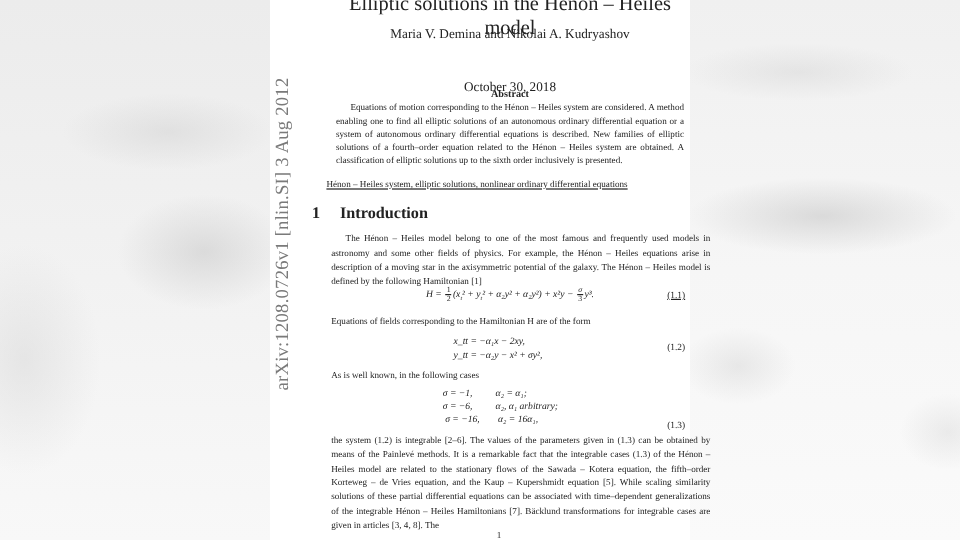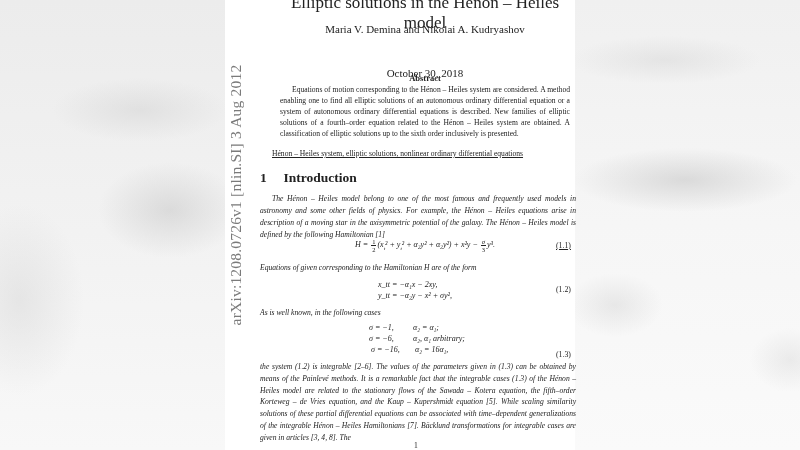--- a/index.html
+++ b/index.html
@@ -47,22 +47,22 @@
   .abstract-body {
     position:absolute; left:280px; top:84px; width:290px;
     font-size:7.6px; line-height:11px; text-align:justify; text-indent:12px;
   }
   .keywords { position:absolute; left:272px; top:149px; width:300px; font-size:7.6px;text-decoration:underline; }
   .section {
     position:absolute; left:260px; top:170px; font-size:13.5px; font-weight:bold;
   }
   .section .num { display:inline-block; width:20px; }
   .para {
-    position:absolute; left:260px; width:316px;
-    font-size:7.6px; line-height:12px; text-align:justify;font-style:italic;
+    position:absolute; left:276px; width:316px;
+    font-size:7.6px; line-height:12px; text-align:justify;
   }
   .p1 { top:193px; text-indent:12px; }
   .p2 { top:262px; }
   .p3 { top:307px; }
   .p4 { top:361px; line-height:11.8px; }
   .eq { position:absolute; font-size:8px; font-style:italic; white-space:nowrap; }
   .eq .up { font-style:normal; }
   .eq-num { position:absolute; font-size:7.8px; left:556px; }
   .frac { display:inline-block; vertical-align:middle; text-align:center; font-size:6.5px; line-height:7px; margin:0 1px; }
   .frac span { display:block; }
@@ -92,21 +92,21 @@
   <span>Introduction</span>
 </div>
 
 <div class="para p1">The Hénon – Heiles model belong to one of the most famous and frequently used models in astronomy and some other fields of physics. For example, the Hénon – Heiles equations arise in description of a moving star in the axisymmetric potential of the galaxy. The Hénon – Heiles model is defined by the following Hamiltonian [1]</div>
 
 <div class="eq" style="left:355px; top:238px;">
   <span>H = </span><span class="frac"><span class="top up">1</span><span class="up">2</span></span><span>(x</span><sub style="font-size:5px">t</sub><span>² + y</span><sub style="font-size:5px">t</sub><span>² + α₂y² + α₂y²) + x²y − </span><span class="frac"><span class="top">σ</span><span class="up">3</span></span><span>y³.</span>
 </div>
 <div class="eq-num" style="top:241px;text-decoration:underline;">(1.1)</div>
 
-<div class="para p2">Equations of given corresponding to the Hamiltonian H are of the form</div>
+<div class="para p2">Equations of fields corresponding to the Hamiltonian H are of the form</div>
 
 <div class="eq" style="left:378px; top:280px;">x_tt = −α₁x − 2xy,</div>
 <div class="eq" style="left:378px; top:291px;">y_tt = −α₂y − x² + σy²,</div>
 <div class="eq-num" style="top:285px;">(1.2)</div>
 
 <div class="para p3">As is well known, in the following cases</div>
 
 <div class="eq" style="left:369px; top:323px;">
   <span style="display:inline-block;width:44px">σ = −1,</span><span>α₂ = α₁;</span>
 </div>

